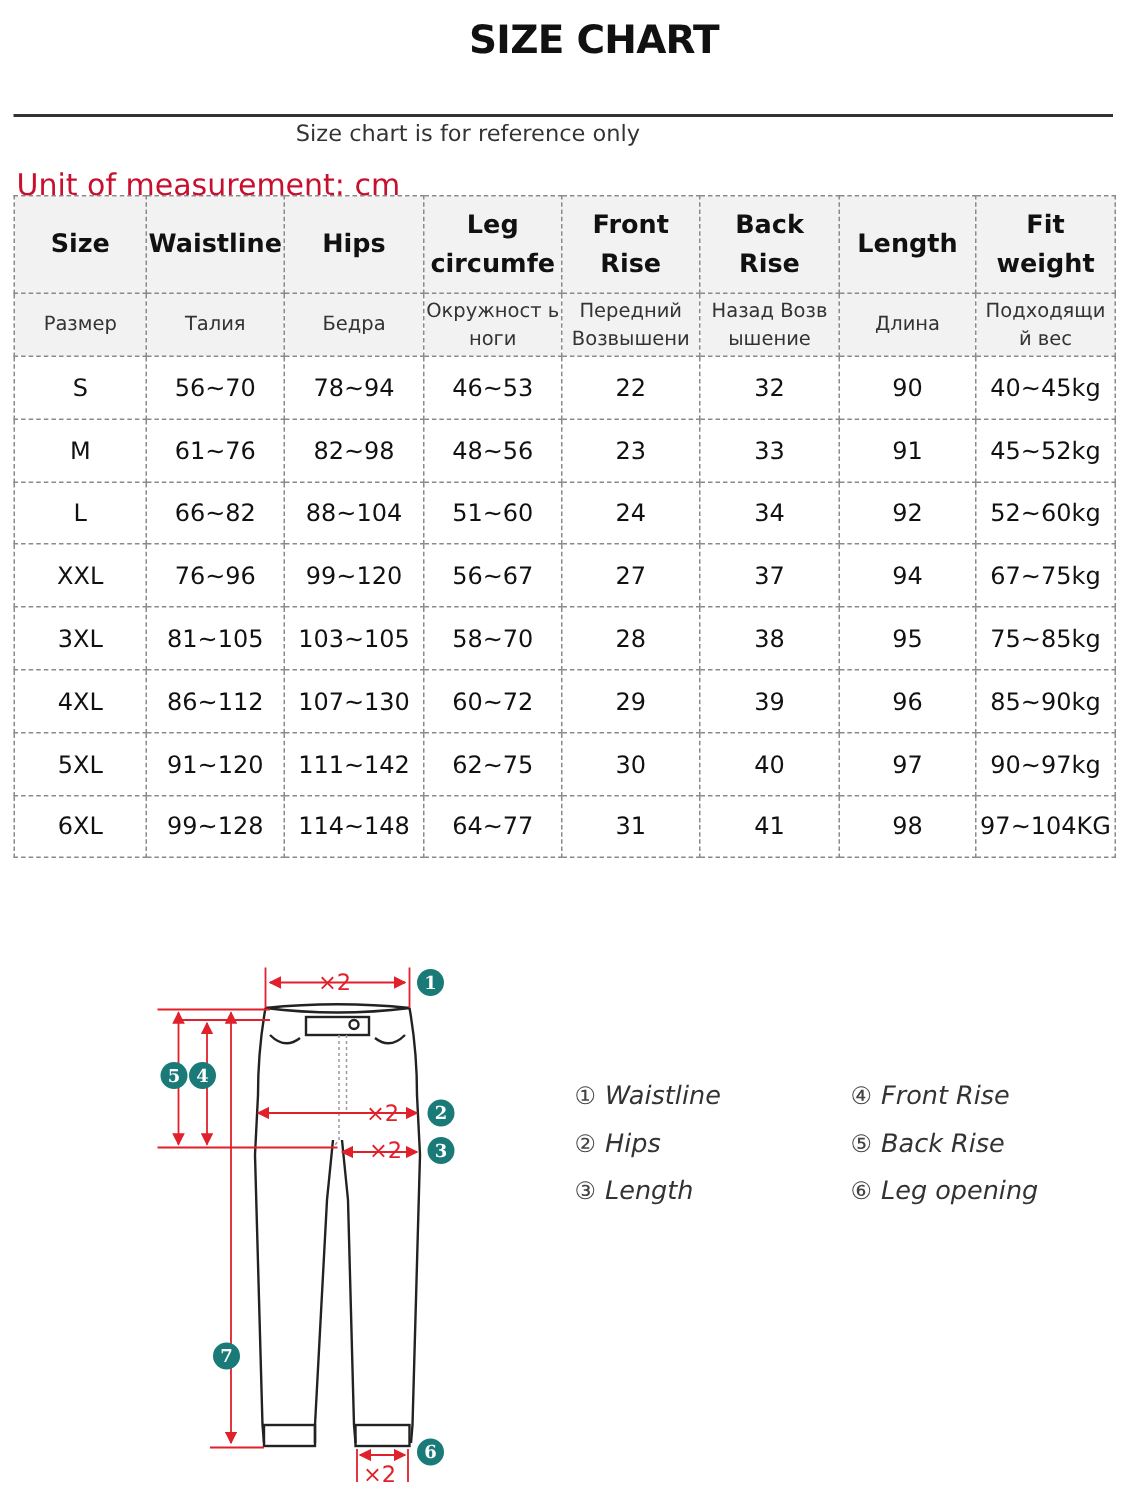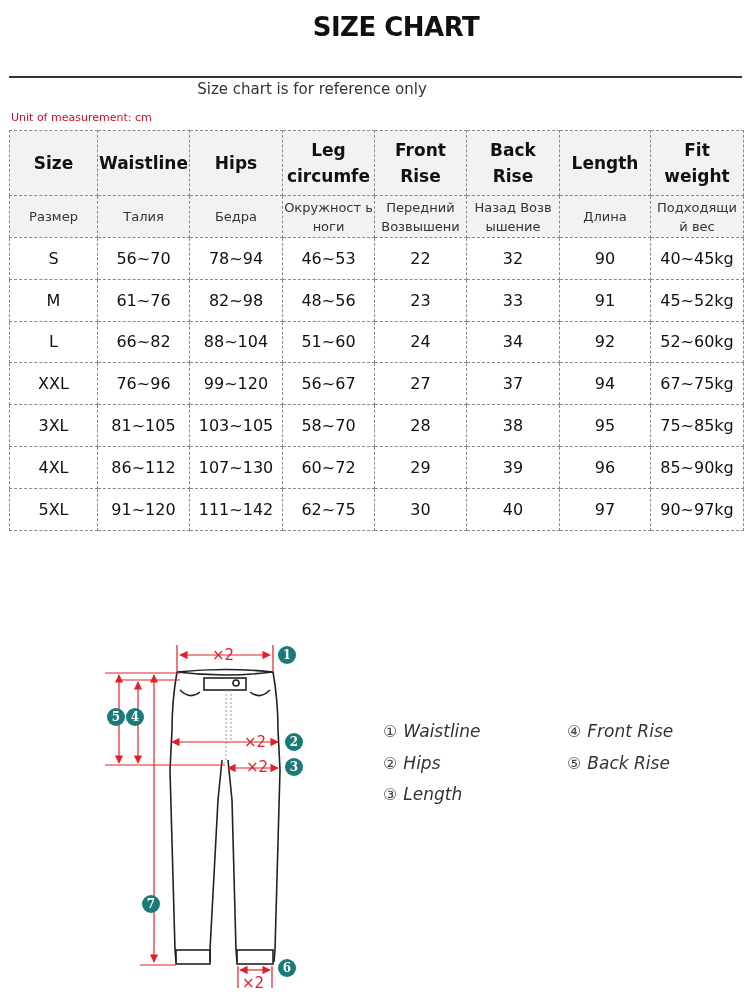--- a/index.html
+++ b/index.html
@@ -4,21 +4,21 @@
 <style>
   * { box-sizing: border-box; margin: 0; padding: 0; }
   html, body { width: 750px; height: 1000px; background: #ffffff; overflow: hidden; }
   body { position: relative; font-family: "DejaVu Sans", "Liberation Sans", sans-serif; color: #111; }
 
   .title { position: absolute; top: 12px; left: 0; width: 750px; text-align: center;
            font-family: "DejaVu Sans", sans-serif; font-weight: bold; font-size: 26px; letter-spacing: -0.5px; color: #111; margin-left: 21px; }
   .rule { position: absolute; top: 76px; left: 9px; width: 733px; height: 0; border-top: 2px solid #333; }
   .subtitle { position: absolute; top: 80px; left: 0; width: 624px; text-align: center;
               font-size: 15px; color: #333; font-family: "DejaVu Sans", sans-serif; }
-  .unit { position: absolute; top: 111px; left: 11px; font-size: 11px; color: #c8102e;
+  .unit { position: absolute; top: 111px; left: 11px; font-size: 20px; color: #c8102e;
           font-family: "DejaVu Sans", sans-serif; }
 
   table.size-table { position: absolute; top: 130px; left: 9px; width: 734px; border-collapse: collapse; table-layout: fixed; }
   table.size-table td { border: 1px dashed #8a8a8a; text-align: center; vertical-align: middle; padding: 0; }
   tr.hdr-en td { height: 65px; background: #f2f2f2; font-weight: bold; font-size: 17px; line-height: 26px; color: #111; }
   tr.hdr-ru td { height: 42px; background: #f2f2f2; font-size: 13px; line-height: 19px; color: #333; overflow: hidden; }
   tr.row td { height: 41.8px; font-size: 16px; color: #111; white-space: nowrap; }
 
   .diagram { position: absolute; left: 95px; top: 635px; width: 220px; height: 360px; }
   .legend { position: absolute; top: 718px; font-size: 17px; color: #333; font-family: "DejaVu Sans", sans-serif; font-style: italic; }
@@ -130,20 +130,30 @@
   <tr class="row">
     <td>5XL</td>
         <td>91~120</td>
         <td>111~142</td>
         <td>62~75</td>
         <td>30</td>
         <td>40</td>
         <td>97</td>
         <td>90~97kg</td>
   </tr>
+  <tr class="row">
+    <td>6XL</td>
+        <td>99~128</td>
+        <td>114~148</td>
+        <td>64~77</td>
+        <td>31</td>
+        <td>41</td>
+        <td>98</td>
+        <td>97~104KG</td>
+  </tr>
 </tbody>
   </table>
 
 <svg class="diagram" viewBox="95 635 220 360" width="220" height="360" xmlns="http://www.w3.org/2000/svg">
   <defs>
     <marker id="arr" viewBox="0 0 10 10" refX="9" refY="5" markerWidth="7" markerHeight="7" orient="auto-start-reverse">
       <path d="M0,0 L10,5 L0,10 z" fill="#e0202a"></path>
     </marker>
   </defs>
 
@@ -223,13 +233,14 @@
 </svg>
 
 <div class="legend legend-left">
   <div class="item"><span class="num">①</span><span>Waistline</span></div>
   <div class="item"><span class="num">②</span><span>Hips</span></div>
   <div class="item"><span class="num">③</span><span>Length</span></div>
 </div>
 <div class="legend legend-right">
   <div class="item"><span class="num">④</span><span>Front Rise</span></div>
   <div class="item"><span class="num">⑤</span><span>Back Rise</span></div>
+  <div class="item"><span class="num">⑥</span><span>Leg opening</span></div>
 </div>
 
 </body></html>

